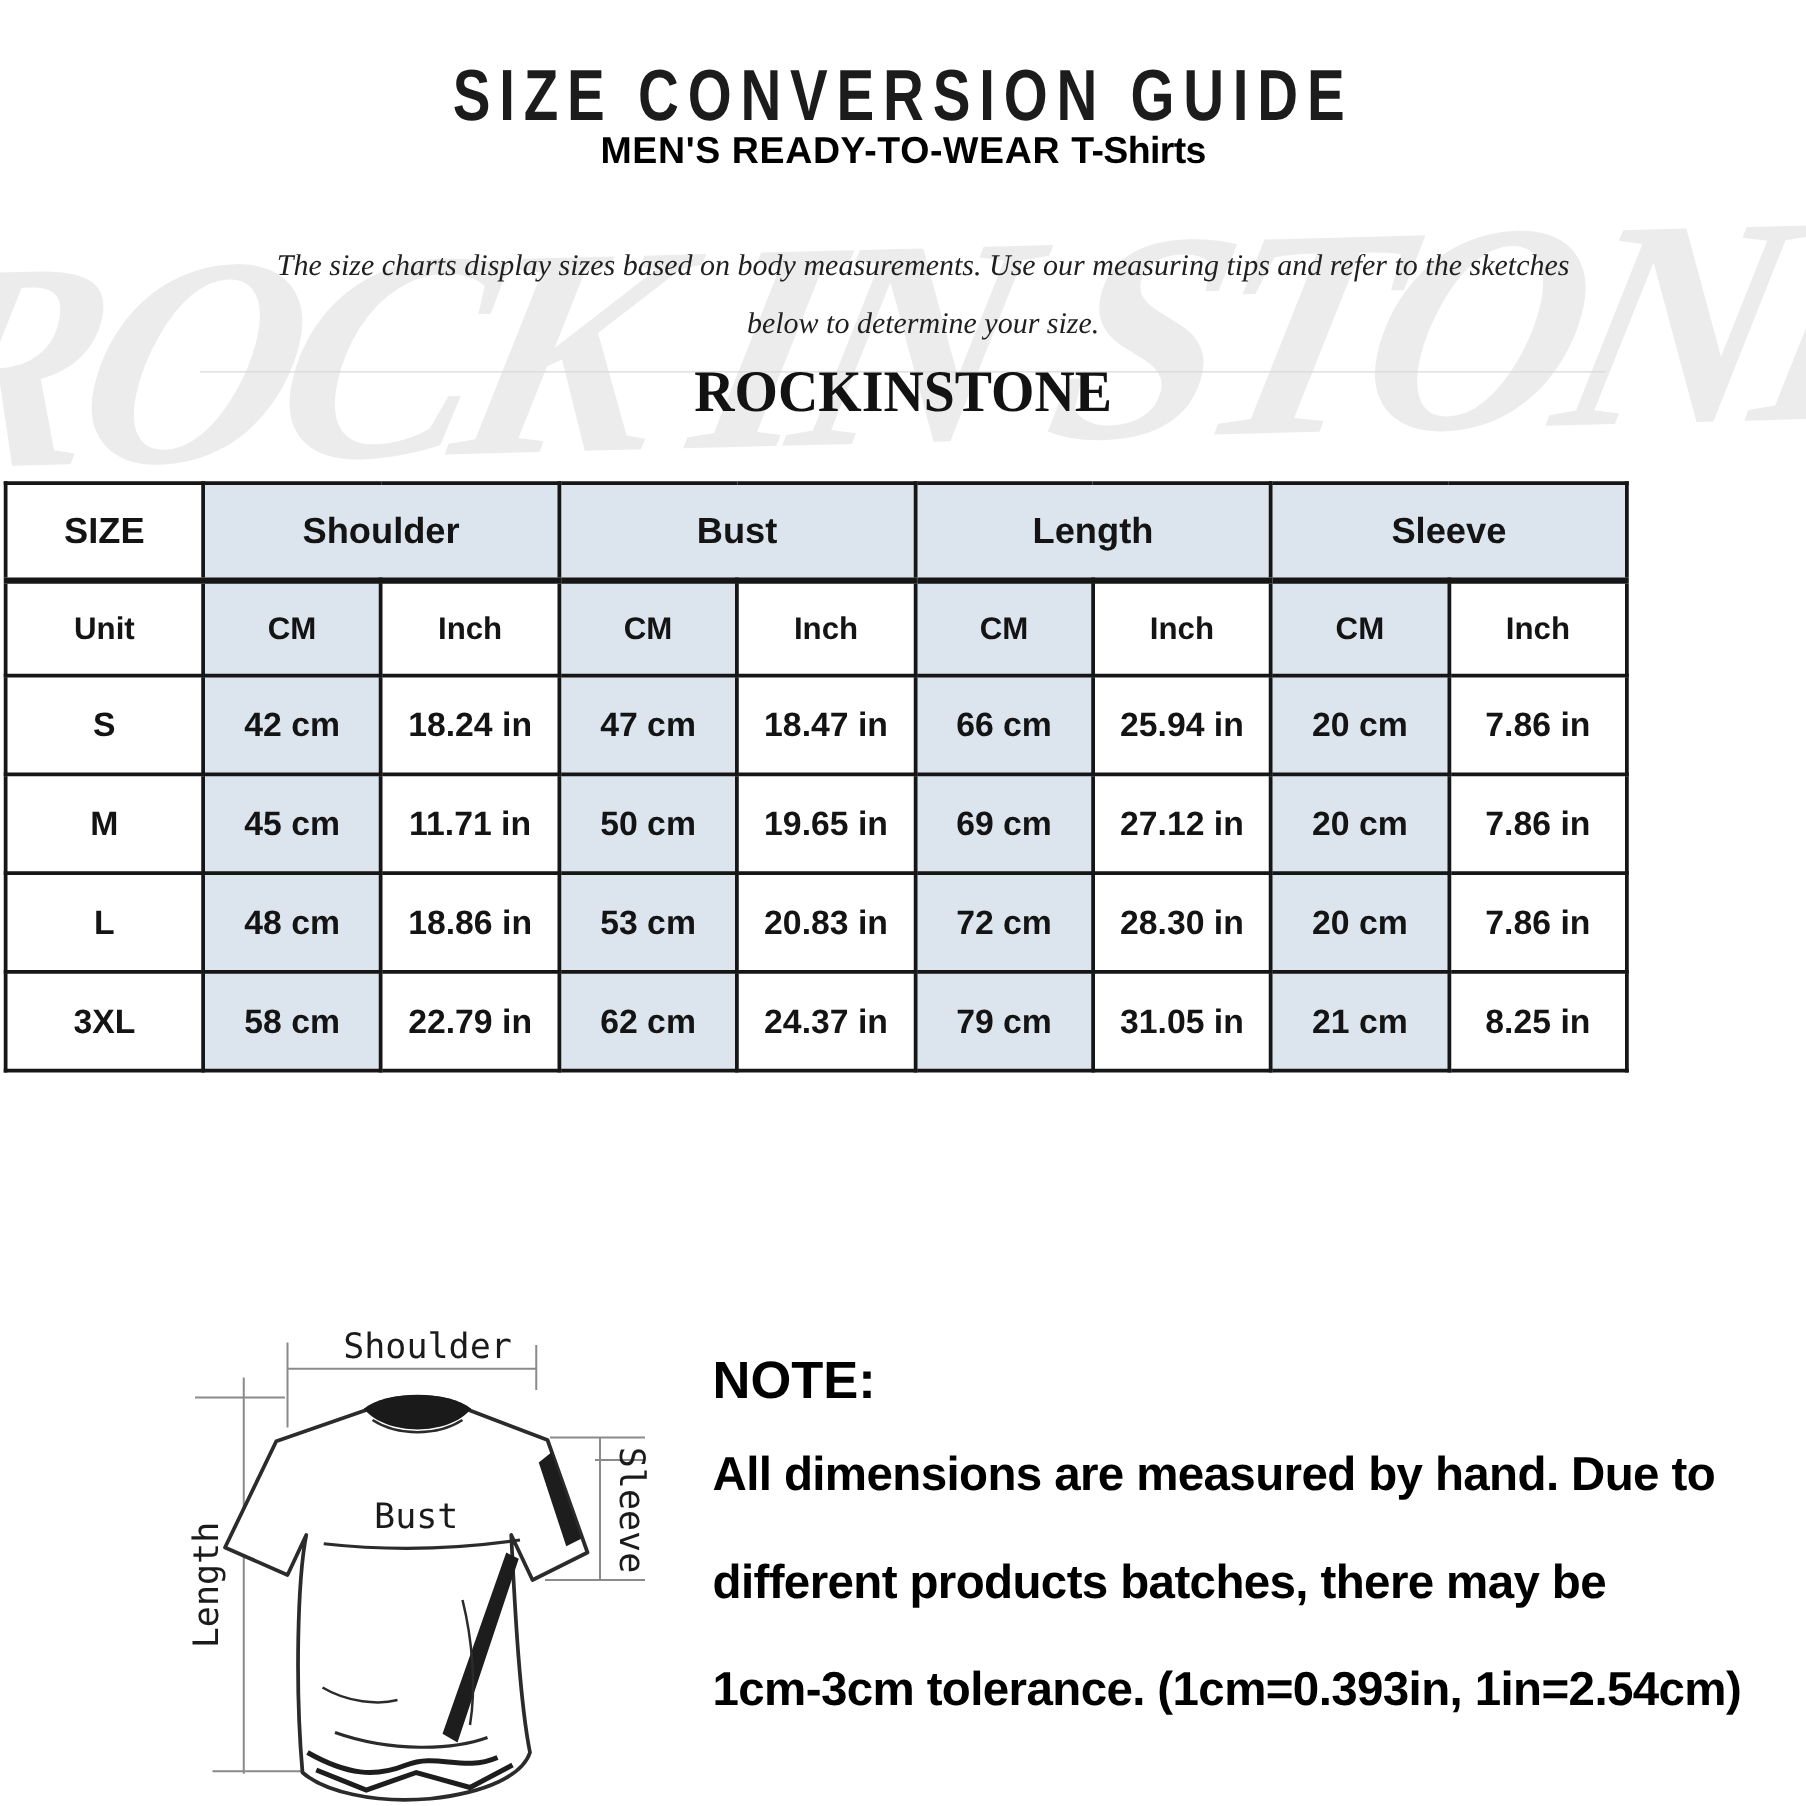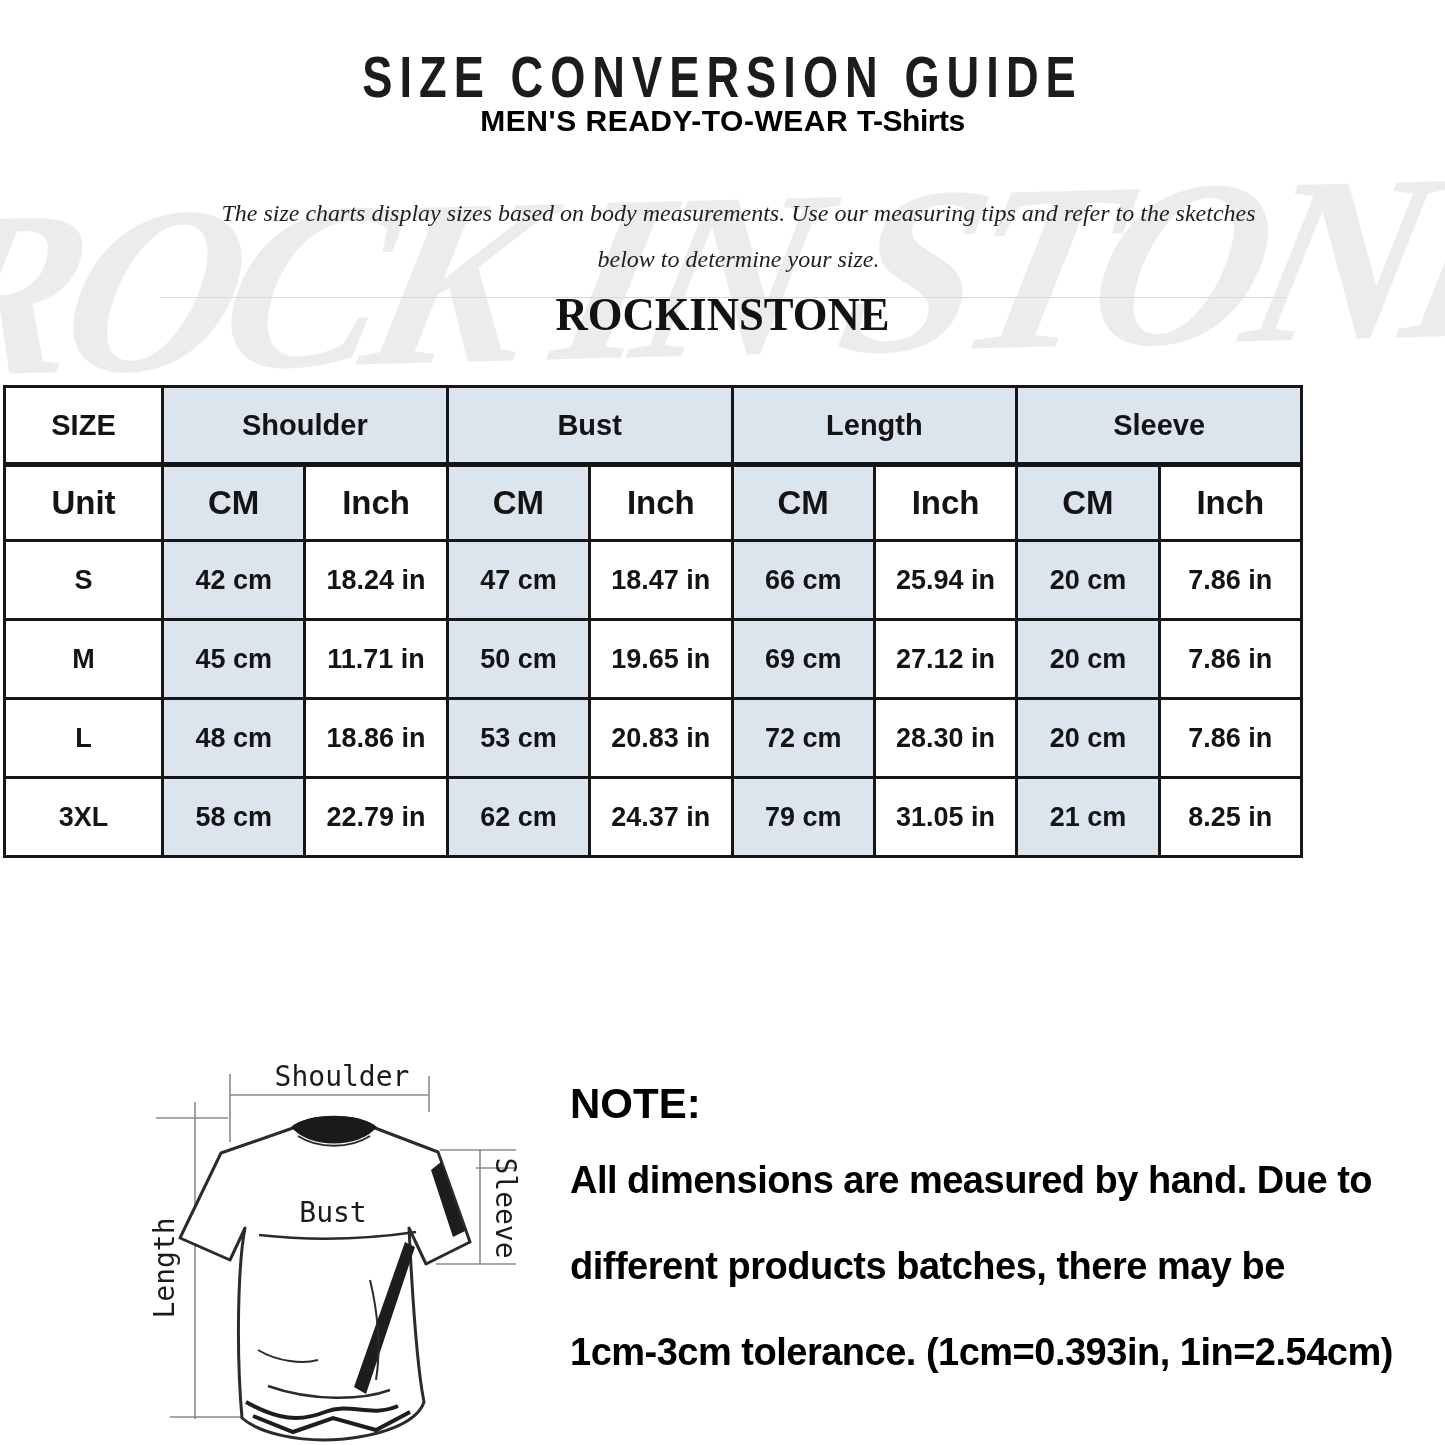--- a/index.html
+++ b/index.html
@@ -32,21 +32,21 @@
            color:#121212; transform:scaleX(0.95); }
 
   
   table.size-table { position:absolute; left:3px; top:385px; width:1300px; z-index:2;
                      border-collapse:collapse; table-layout:fixed; text-align:center;
                      font-family:"Liberation Sans", sans-serif; }
   table.size-table td { border:3px solid #161616; background:#ffffff; padding:0;
                         font-weight:700; font-size:27px; color:#141414; }
   table.size-table td.shade { background:#dce4ee; }
   tr.hrow1 td { height:74px; font-size:29px; border-bottom-width:5px; }
-  tr.hrow2 td { height:72px; font-size:33px; }
+  tr.hrow2 td { height:72px; font-size:25px; }
   tr.drow td  { height:76px; }
   col.c-size { width:158px; }
 
   
   .tshirt-svg { position:absolute; left:118px; top:1050px; z-index:1; }
   .tshirt-svg text { font-family:"DejaVu Sans Mono", monospace; font-size:28px; fill:#1b1b1b; }
 
   
   .note { position:absolute; left:570px; top:1080px; width:880px; z-index:1; }
   .note h2 { margin:0; font-size:42px; font-weight:700; color:#000; }

